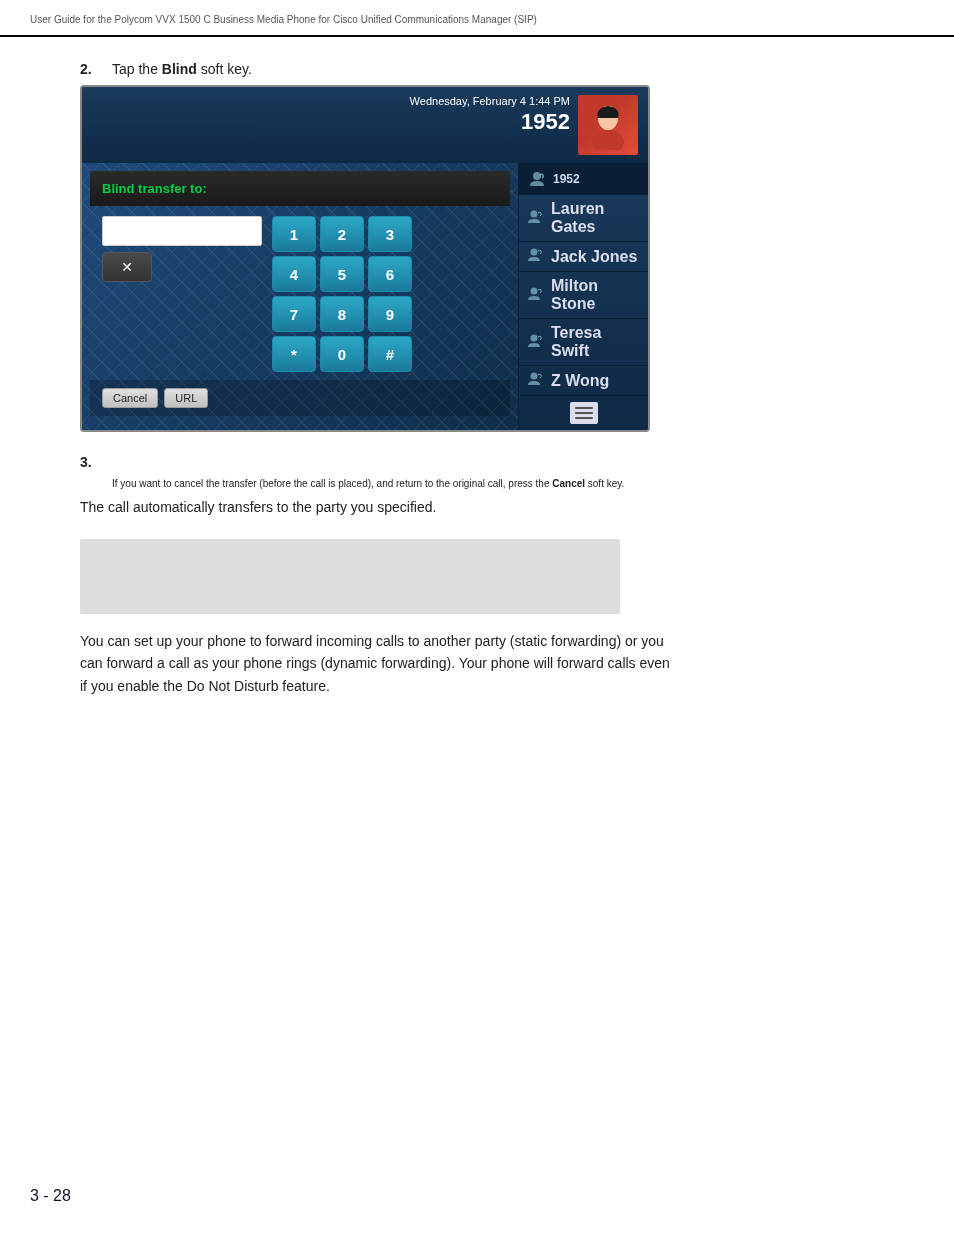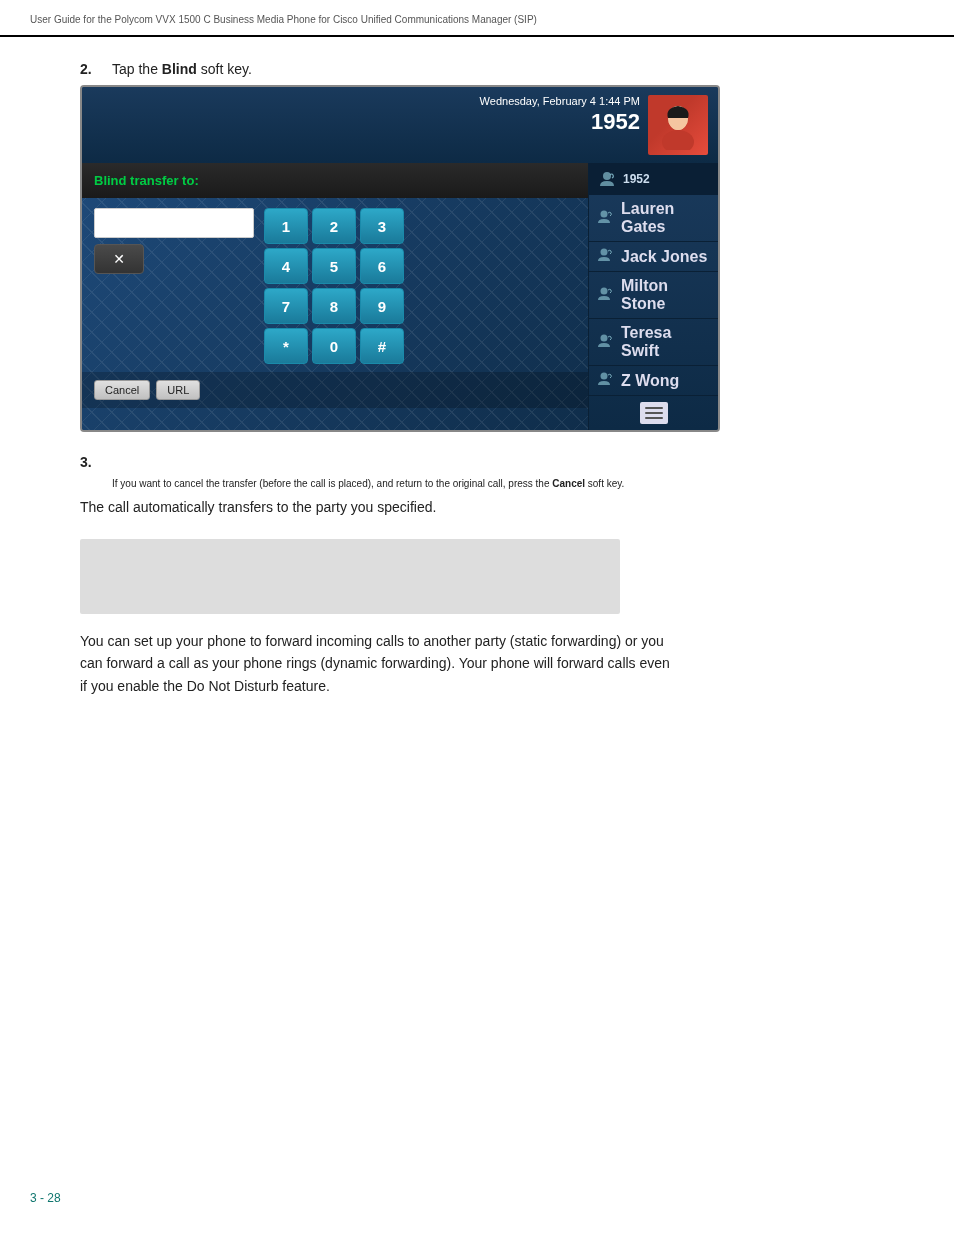--- a/index.html
+++ b/index.html
@@ -44,21 +44,21 @@
       margin-bottom: 16px;
       font-size: 14px;
     }
 
     
     .phone-screen-wrapper {
       margin: 0 0 22px 0;
       border: 2px solid #888;
       border-radius: 4px;
       overflow: hidden;
-      width: 640px;
+      width: 570px;
       background: #1a3a5c;
       position: relative;
     }
 
     
     .phone-top-bar {
       background: linear-gradient(180deg, #1a3a5c 0%, #0d2a45 100%);
       display: flex;
       justify-content: space-between;
       align-items: flex-start;
@@ -91,21 +91,21 @@
 
     
     .phone-body {
       display: flex;
     }
 
     
     .phone-left {
       flex: 1;
       background: linear-gradient(135deg, #1e4a7a 0%, #0f2d4a 100%);
-      padding: 0;
+      padding: 8px;
       position: relative;
     }
 
     
     .blind-transfer-bar {
       background: linear-gradient(180deg, #2a2a2a 0%, #1a1a1a 100%);
       padding: 10px 12px;
       display: flex;
       align-items: center;
       gap: 10px;
@@ -293,22 +293,22 @@
       font-size: 14px;
       line-height: 1.6;
       max-width: 600px;
     }
 
     
     .page-footer {
       position: absolute;
       bottom: 30px;
       left: 30px;
-      font-size: 12px;
-      color: #0f766e;
+      font-size: 16px;
+      color: #0f172a;
     }
 
     .page-wrapper {
       position: relative;
       min-height: 1235px;
     }
 
     
     .phone-left-bg {
       position: absolute;

